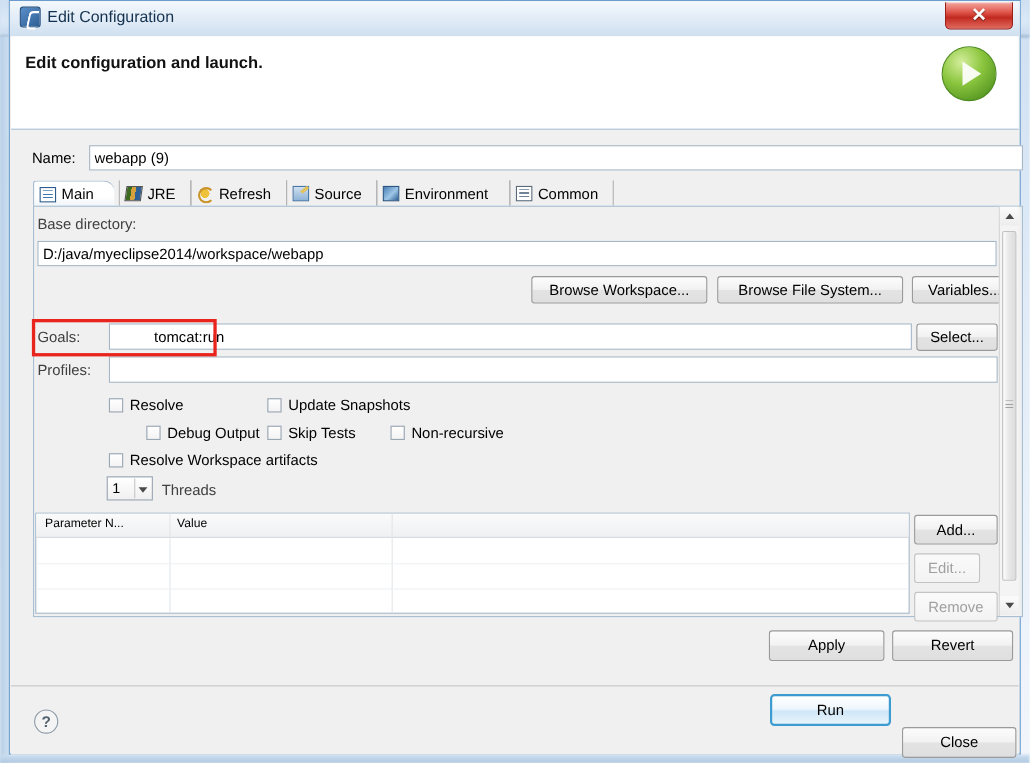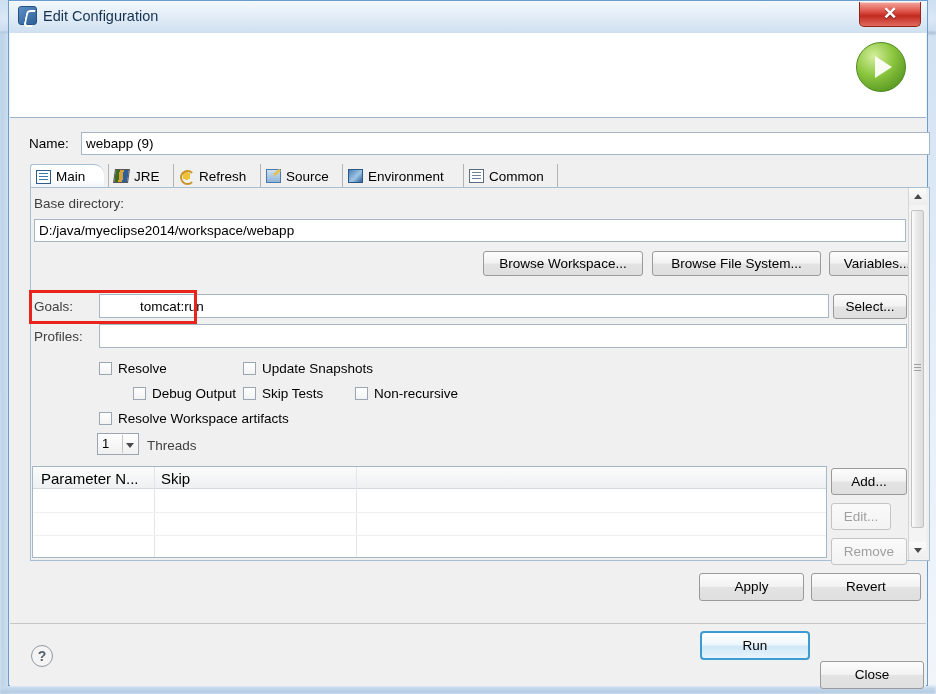--- a/index.html
+++ b/index.html
@@ -389,21 +389,21 @@
     position: absolute;
     left: 0; top: 0;
     width: 793px; height: 22px;
     background: linear-gradient(180deg,#fbfbfb,#eef0f2);
     border-bottom: 1px solid #d3d8dd;
     box-sizing: border-box;
   }
   #param-head .th {
     position: absolute;
     top: 3px;
-    font-size: 15px;
+    font-size: 11px;
     white-space: nowrap;
   }
   .col-div {
     position: absolute;
     top: 0;
     width: 1px;
     height: 90px;
     background: #e2e6ea;
   }
   .row-div {
@@ -515,20 +515,21 @@
 
   <div id="titlebar">
     <div id="title-icon"></div>
     <div id="title-text">Edit Configuration</div>
     <div id="btn-close">
       <div class="glyph">✕</div>
     </div>
   </div>
 
   <div id="header">
+    <div id="header-title">Edit configuration and launch.</div>
     <div id="run-badge"></div>
   </div>
 
   <div id="body-area"></div>
 
   <div id="name-label">Name:</div>
   <input id="name-input" class="" type="text" value="webapp (9)" style="">
 
   <div id="tabstrip">
     <div class="tab sel" style="left:0px;width:74px;">
@@ -597,21 +598,21 @@
     </div>
 
     <div class="cbrow" style="left:68px;top:223px;">
       <span class="cbox"></span>
       <span>Resolve Workspace artifacts</span>
     </div>
 
     <div id="param-table" style="left:1px;top:278px;">
       <div id="param-head">
         <div class="th" style="left:8px;">Parameter N...</div>
-        <div class="th" style="left:128px;">Skip</div>
+        <div class="th" style="left:128px;">Value</div>
       </div>
       <div class="col-div" style="left:121px;"></div>
       <div class="col-div" style="left:323px;"></div>
       <div class="row-div" style="top:45px;"></div>
       <div class="row-div" style="top:68px;"></div>
     </div>
 
     <div class="btn" style="left:800px;top:280px;width:76px;height:27px;">Add...</div>
     <div class="btn disabled" style="left:800px;top:315px;width:60px;height:27px;">Edit...</div>
     <div class="btn disabled" style="left:800px;top:350px;width:76px;height:27px;">Remove</div>

